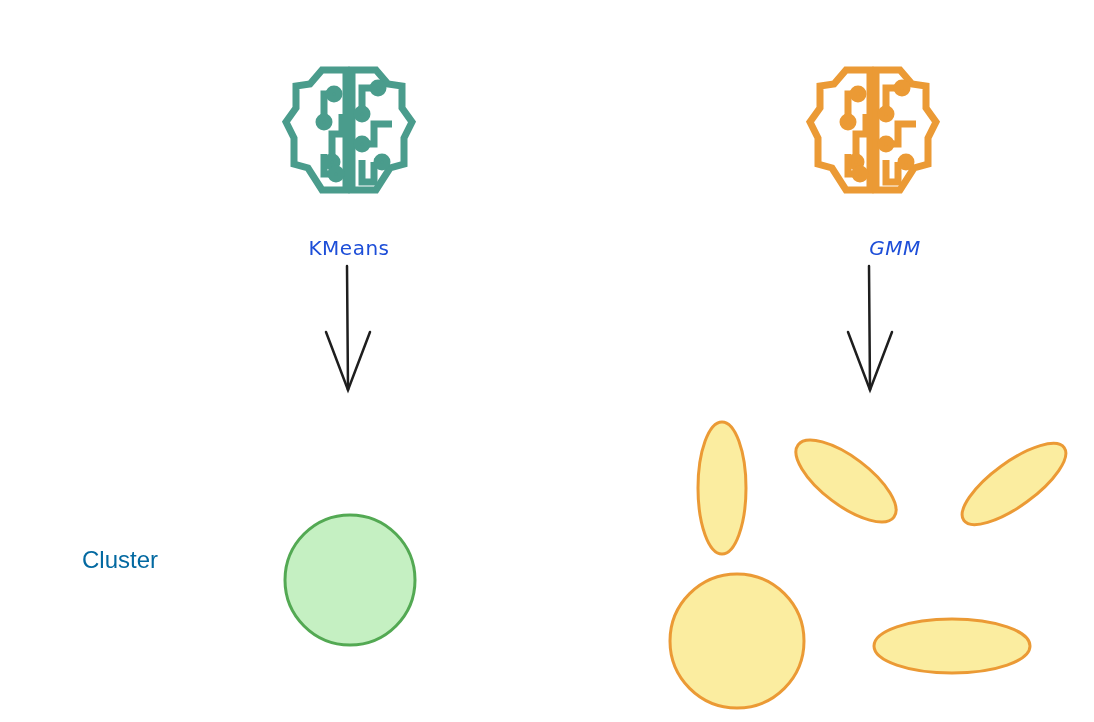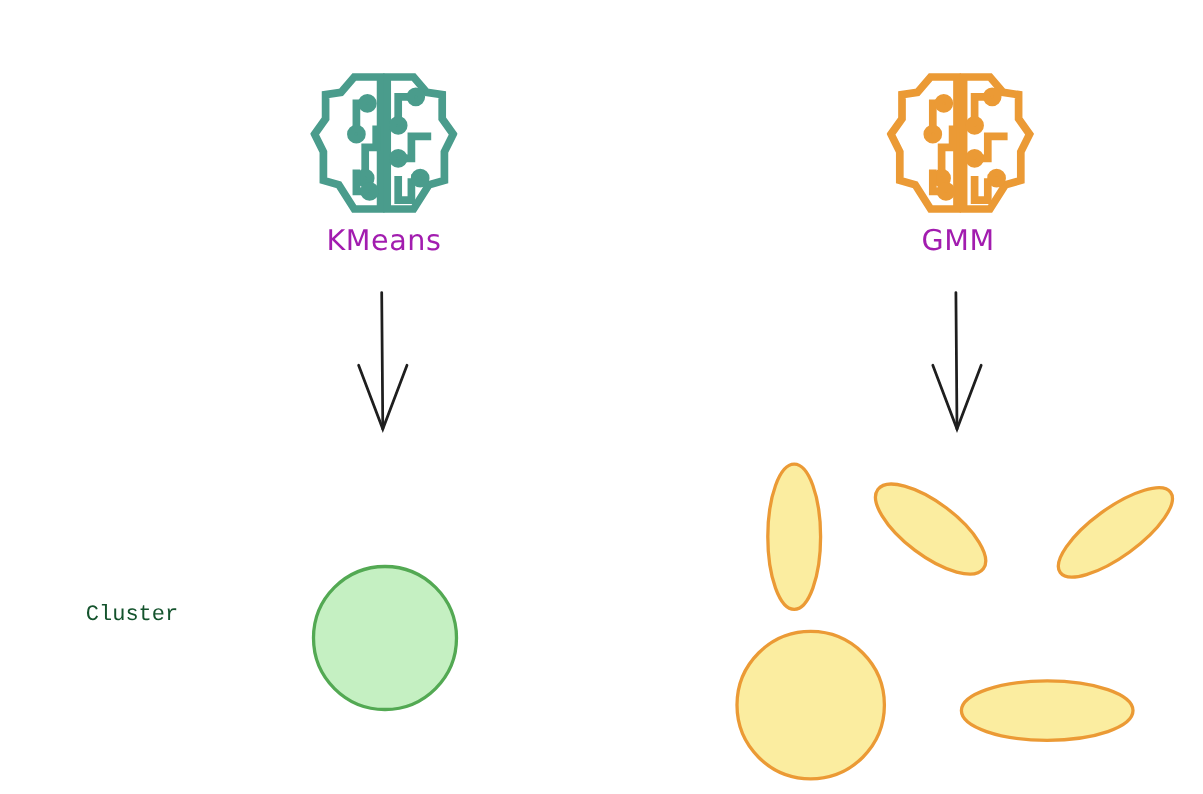--- a/index.html
+++ b/index.html
@@ -1,22 +1,22 @@
 <!DOCTYPE html>
 <html><head>
 <meta charset="utf-8">
 <style>
   html, body { margin:0; padding:0; background:#ffffff; }
   body { width:1094px; height:722px; position:relative; overflow:hidden;
          font-family: "DejaVu Sans", sans-serif; }
   .abs { position:absolute; }
-  .label { position:absolute; font-family:"DejaVu Sans", sans-serif; color:#a21caf;
-           font-size:26px; letter-spacing:0.5px; text-align:center; }
-  .side-label { position:absolute; font-family:Liberation Mono, monospace; color:#14532d;
-           font-size:20px; line-height:40px; text-align:center; }
+  .label { position:absolute; font-family:"DejaVu Sans", sans-serif; color:#1d4ed8;
+           font-size:20px; letter-spacing:0.5px; text-align:center;margin-top:32px; }
+  .side-label { position:absolute; font-family:Liberation Sans, sans-serif; color:#0369a1;
+           font-size:24px; line-height:40px; text-align:center; }
   svg { display:block; }
 </style>
 </head>
 <body>
 
 <div class="abs" style="left:282px; top:64px;">
   <svg width="134" height="132" viewBox="0 0 134 132" fill="none" stroke="#4a9c8c" stroke-width="7" stroke-linejoin="miter">
     <path d="M64 6 L40 6 L28 20 L14 22 L14 44 L4 58 L12 74 L12 100 L26 104 L40 126 L64 126 Z"></path>
     <path d="M70 6 L94 6 L106 20 L120 22 L120 44 L130 58 L122 74 L122 100 L108 104 L94 126 L70 126 Z"></path>
     <path d="M42 58 L42 30 L52 30"></path>
@@ -59,21 +59,21 @@
     <path d="M96 24 L80 24 L80 50"></path>
     <circle cx="96" cy="24" r="5" fill="#eb9a35"></circle>
     <circle cx="80" cy="50" r="5" fill="#eb9a35"></circle>
     <path d="M80 80 L92 80 L92 60 L110 60"></path>
     <circle cx="80" cy="80" r="5" fill="#eb9a35"></circle>
     <path d="M92 98 L100 98"></path>
     <path d="M80 96 L80 118 L92 118 L92 98"></path>
     <circle cx="100" cy="98" r="5" fill="#eb9a35"></circle>
   </svg>
 </div>
-<div class="label" style="left:786px; top:204px; width:170px;">GMM</div>
+<div class="label" style="left:810px; top:204px; width:170px;font-style:italic;">GMM</div>
 
 <div class="abs" style="left:842px; top:262px;">
   <svg width="60" height="132" viewBox="0 0 60 132" fill="none" stroke="#1e1e1e" stroke-width="2.5" stroke-linecap="round">
     <path d="M27 4 L28 128"></path>
     <path d="M6 70 L28 128 L50 70"></path>
   </svg>
 </div>
 
 <div class="side-label" style="left:50px; top:540px; width:140px;">
   <div>Cluster</div>

